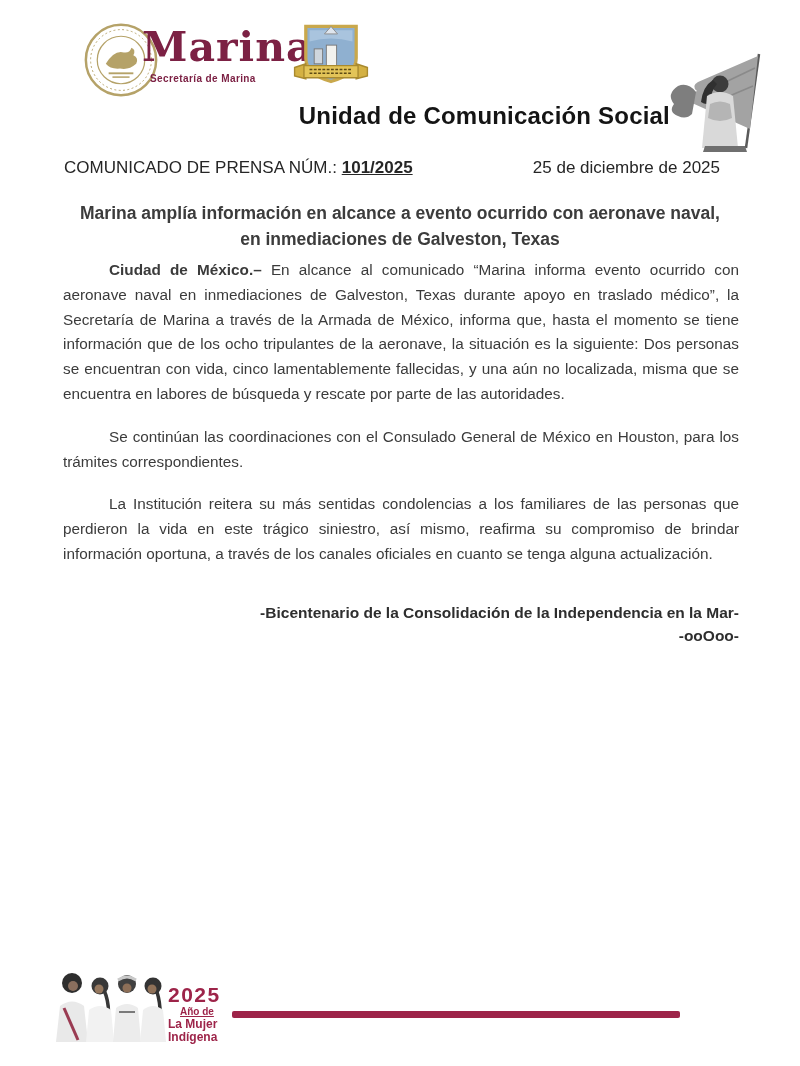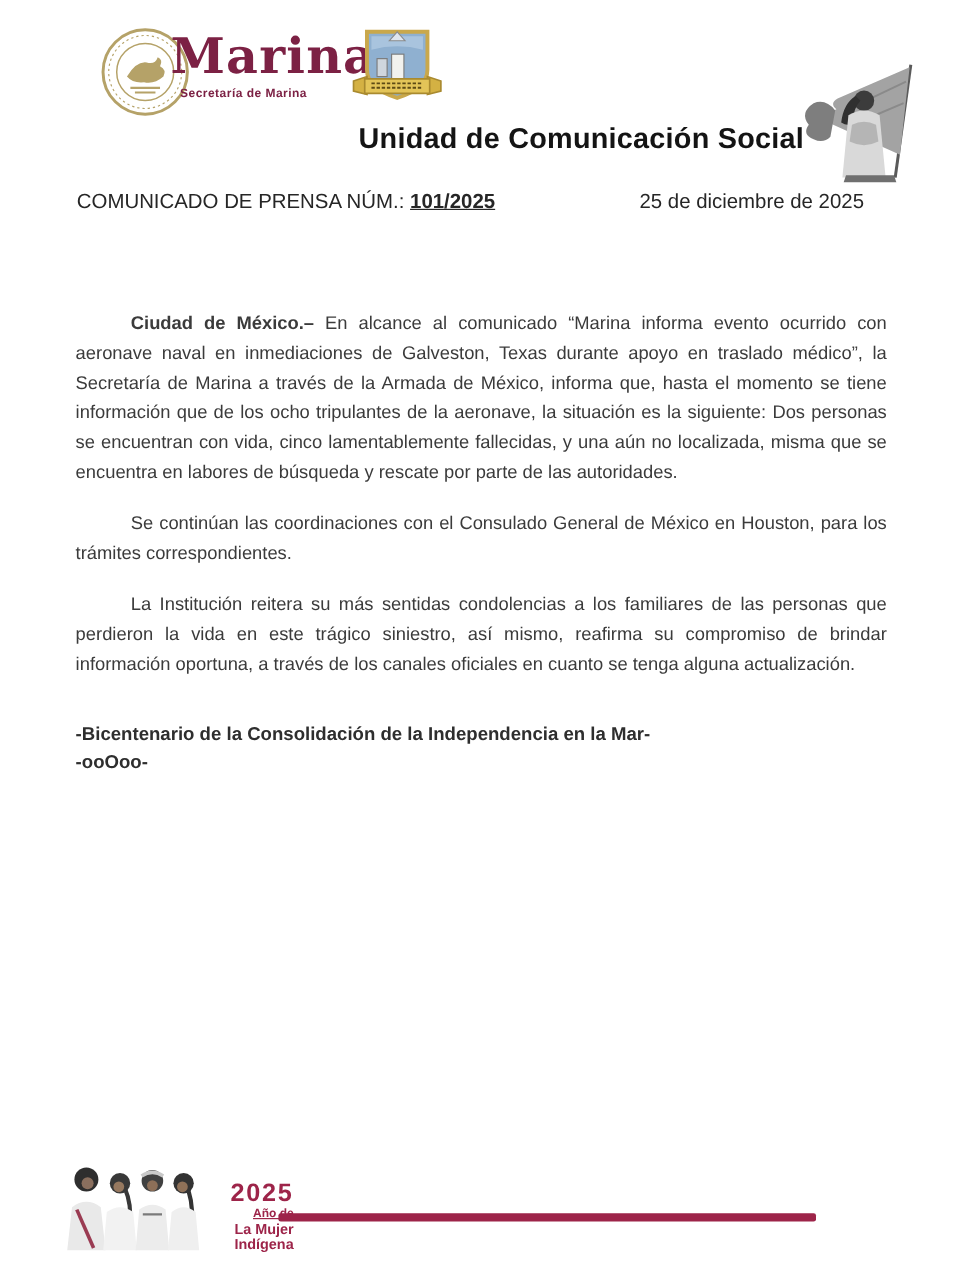--- a/index.html
+++ b/index.html
@@ -48,27 +48,27 @@
     line-height:26px;color:#3c3c3c;
   }
   .body-text{
     position:absolute;left:63px;top:258px;width:676px;
     font-size:15.3px;line-height:24.8px;color:#3b3b3b;
     text-align:justify;
   }
   .body-text p{margin:0 0 18px 0;text-indent:46px;}
   .lead{font-weight:bold;}
   .closing{
-    margin-top:34px;text-align:left;text-indent:0;
+    margin-top:34px;text-align:right;text-indent:0;
     font-weight:bold;color:#2e2e2e;font-size:15.5px;line-height:23px;
   }
   .closing div{text-indent:0;}
   
   .women{position:absolute;left:55px;top:966px;width:120px;height:76px;}
-  .year-block{position:absolute;left:192px;top:984px;color:#9d2449;line-height:1;text-align:right;}
+  .year-block{position:absolute;left:168px;top:984px;color:#9d2449;line-height:1;}
   .year-block .year{font-size:21px;font-weight:bold;letter-spacing:1.5px;}
   .year-block .year-label{font-size:10px;margin:2px 0 1px 12px;font-weight:600;text-decoration:underline;}
   .year-block .camp{font-size:12px;font-weight:bold;line-height:13px;}
   .accent-bar{
     position:absolute;left:232px;top:1011px;width:448px;height:7px;
     background:#9d2449;border-radius:2px;
   }
 </style>
 </head>
 <body>
@@ -114,20 +114,21 @@
   <div class="unit-title">Unidad de Comunicación Social</div>
 
   <div class="meta">
     <div>
       <span>COMUNICADO DE PRENSA NÚM.:</span>
       <span class="num">101/2025</span>
     </div>
     <div>25 de diciembre de 2025</div>
   </div>
 
+  <div class="doc-title">Marina amplía información en alcance a evento ocurrido con aeronave naval, en inmediaciones de Galveston, Texas</div>
 
   <div class="body-text">
     <p><span class="lead">Ciudad de México.–</span><span> En alcance al comunicado “Marina informa evento ocurrido con aeronave naval en inmediaciones de Galveston, Texas durante apoyo en traslado médico”, la Secretaría de Marina a través de la Armada de México, informa que, hasta el momento se tiene información que de los ocho tripulantes de la aeronave, la situación es la siguiente: Dos personas se encuentran con vida, cinco lamentablemente fallecidas, y una aún no localizada, misma que se encuentra en labores de búsqueda y rescate por parte de las autoridades.</span></p>
     <p>Se continúan las coordinaciones con el Consulado General de México en Houston, para los trámites correspondientes.</p>
     <p>La Institución reitera su más sentidas condolencias a los familiares de las personas que perdieron la vida en este trágico siniestro, así mismo, reafirma su compromiso de brindar información oportuna, a través de los canales oficiales en cuanto se tenga alguna actualización.</p>
     <div class="closing">
       <div>-Bicentenario de la Consolidación de la Independencia en la Mar-</div>
       <div>-ooOoo-</div>
     </div>
   </div>

